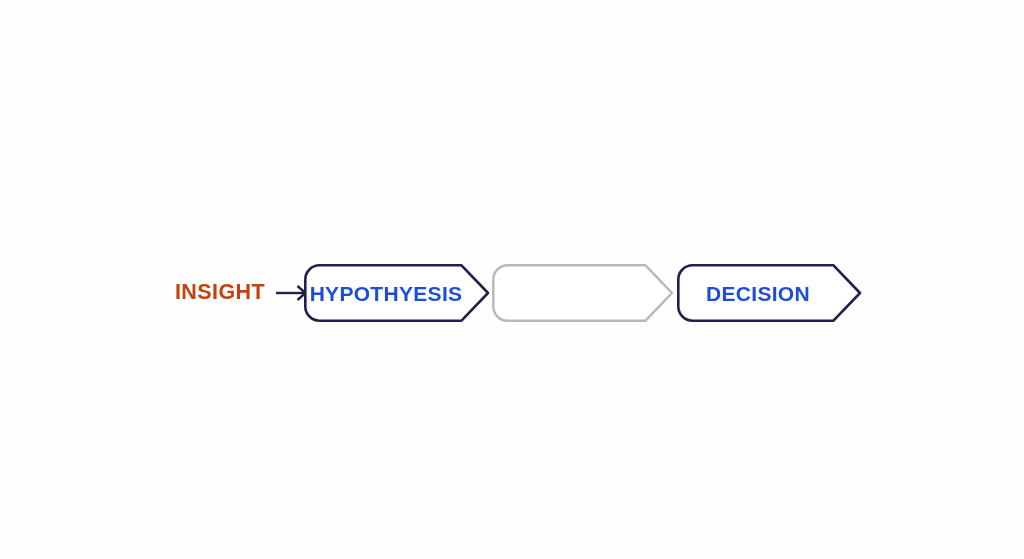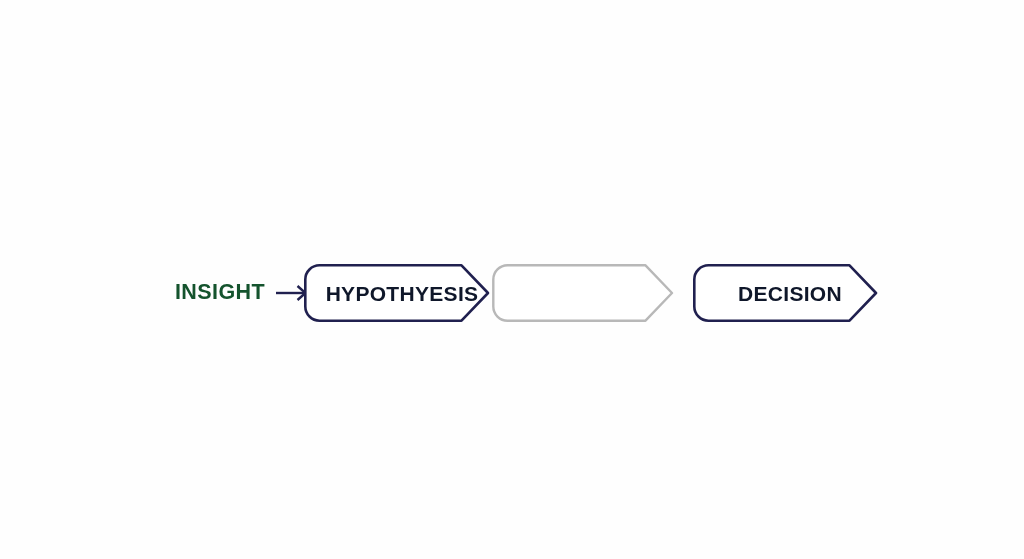--- a/index.html
+++ b/index.html
@@ -43,21 +43,21 @@
     height: 70px;
     display: flex;
     align-items: center;
     gap: 11px;
   }
 
   .start-label {
     font-size: 21.5px;
     font-weight: 700;
     letter-spacing: 0.4px;
-    color: #14532d;
+    color: #c2410c;
     line-height: 1;
     white-space: nowrap;
   }
 
   .arrow-icon {
     display: block;
     width: 34px;
     height: 22px;
     flex: none;
   }
@@ -87,27 +87,27 @@
     align-items: center;
     justify-content: center;
     font-size: 21px;
     font-weight: 700;
     letter-spacing: 0.3px;
     line-height: 1;
     white-space: nowrap;
     pointer-events: none;
   }
 
-  .chevron.navy .chevron-label { color: #0f172a; margin-left: 16px; }
+  .chevron.navy .chevron-label { color: #1d4ed8; }
   .chevron.gray .chevron-label { color: #3d3836; }
 
   
   #chev-hypothesis { left: 304px; width: 186px; }
   #chev-abtest     { left: 492px; width: 182px; }
-  #chev-decision   { left: 693px; width: 185px; }
+  #chev-decision   { left: 677px; width: 185px; }
 
   #chev-hypothesis .chevron-label { width: 160px; left: 2px; }
   #chev-abtest     .chevron-label { width: 156px; left: 2px; }
   #chev-decision   .chevron-label { width: 158px; left: 2px; }
 </style>
 </head>
 <body>
 
 <div id="flow-canvas">
 

